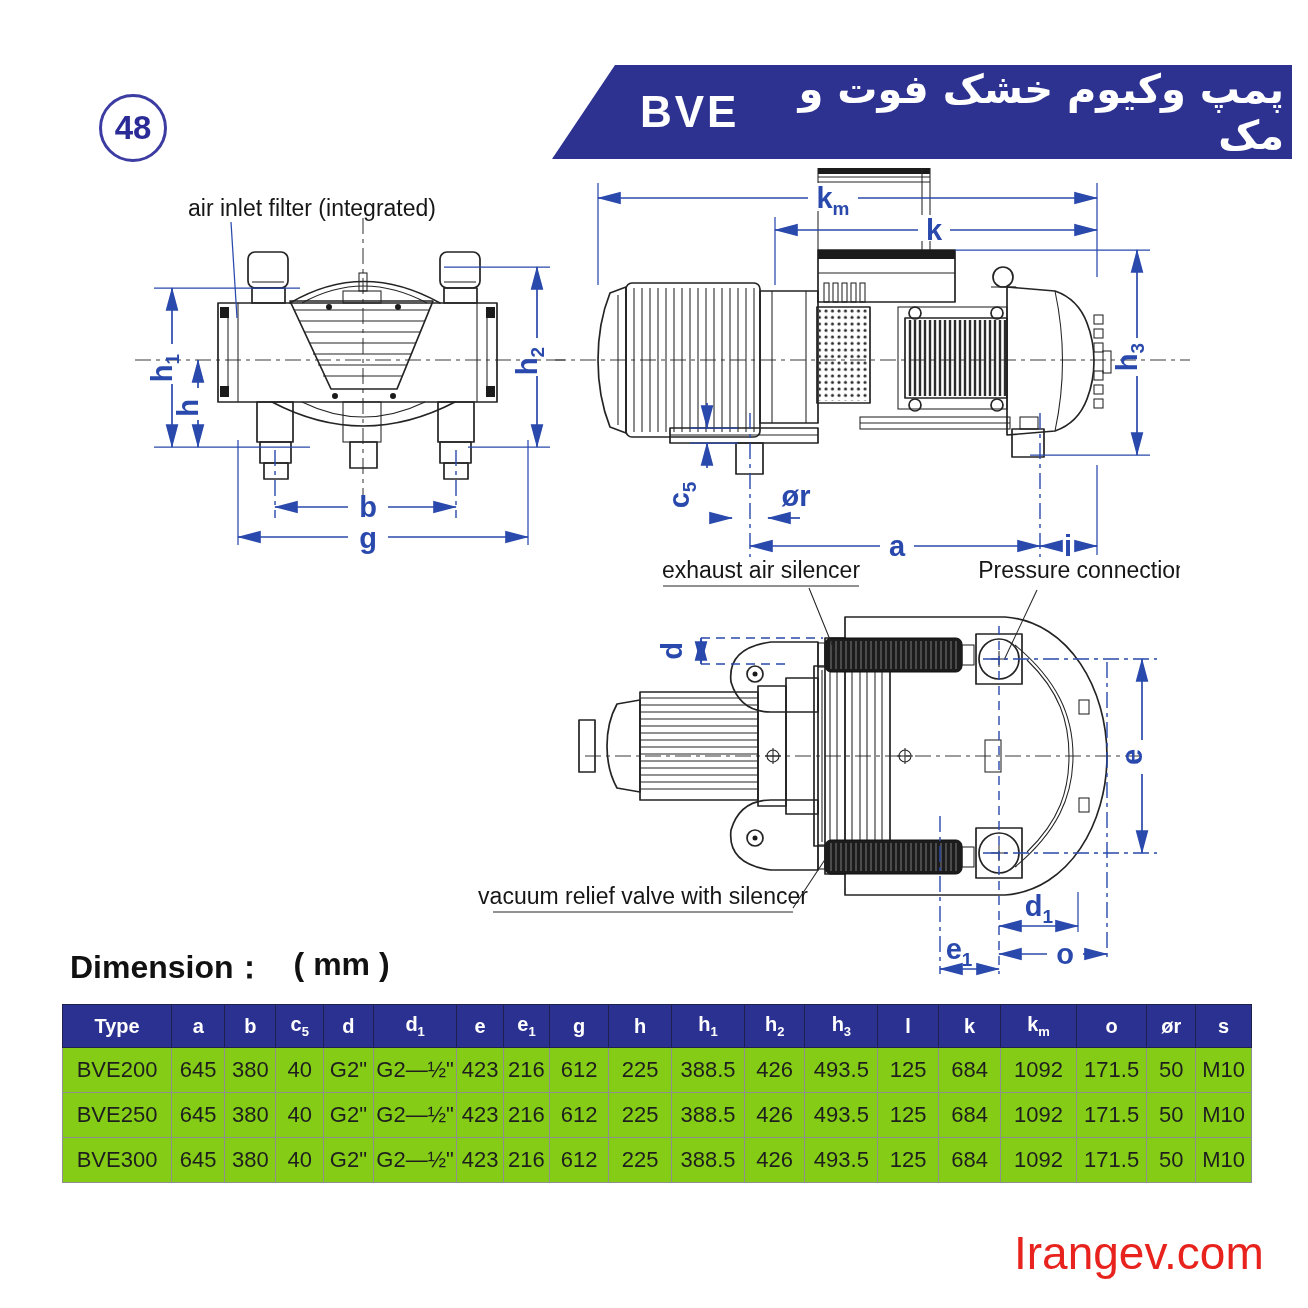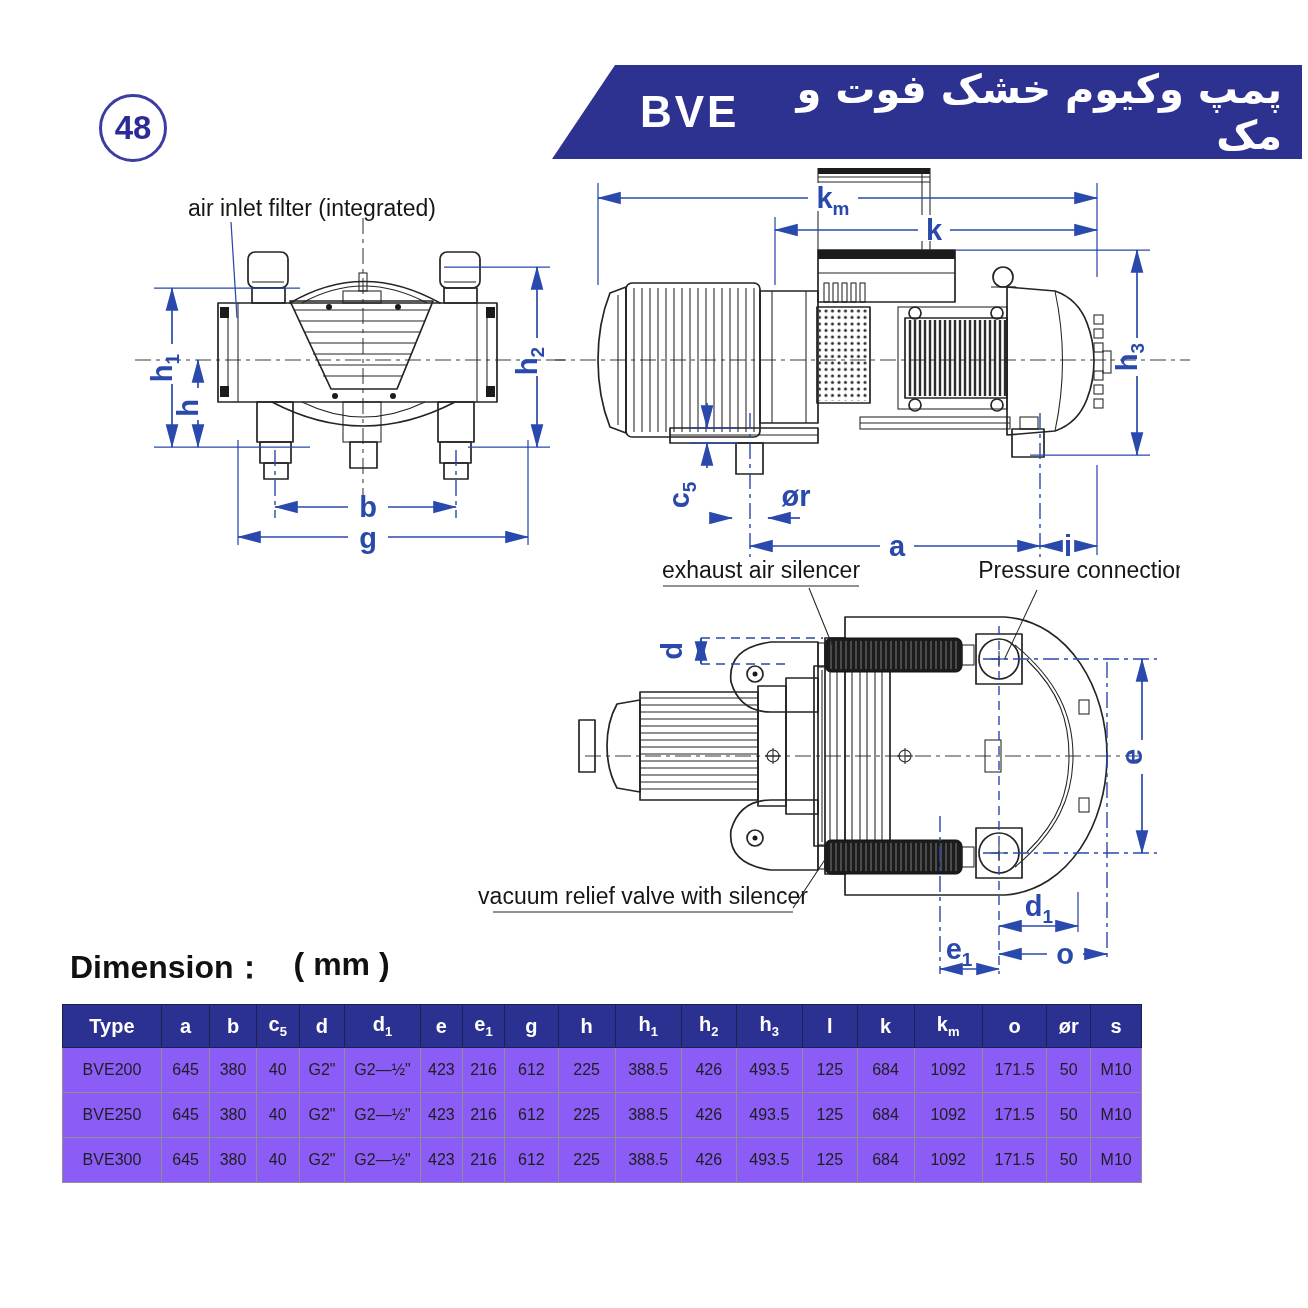--- a/index.html
+++ b/index.html
@@ -3,25 +3,25 @@
 <meta charset="utf-8">
 <style>
   html,body{margin:0;padding:0;background:#fff;}
   .page{position:relative;width:1308px;height:1308px;background:#ffffff;overflow:hidden;
         font-family:"Liberation Sans",sans-serif;border-radius:32px;}
 
   
   .page-circle{position:absolute;left:99px;top:94px;width:62px;height:62px;border:3px solid #3c3ca2;
         border-radius:50%;display:flex;align-items:center;justify-content:center;
         color:#2b2b97;font-size:33px;font-weight:bold;}
-  .banner{position:absolute;left:552px;top:65px;right:6px;height:94px;background:#2d3190;
+  .banner{position:absolute;left:552px;top:65px;right:16px;height:94px;background:#2d3190;
         clip-path:polygon(63px 0,100% 0,100% 100%,0 100%);
         display:flex;align-items:center;}
   .banner .bve{color:#fff;font-size:44px;font-weight:bold;letter-spacing:3px;margin-left:88px;}
-  .banner .fa{color:#fff;font-size:40px;font-weight:bold;margin-left:auto;margin-right:20px;
+  .banner .fa{color:#fff;font-size:40px;font-weight:bold;margin-left:auto;margin-right:8px;
         direction:rtl;font-family:"DejaVu Sans",sans-serif;}
 
   
   .drawing{position:absolute;}
   .ln{stroke:#242424;stroke-width:1.7;fill:none;stroke-linecap:round;stroke-linejoin:round;}
   .ln2{stroke:#242424;stroke-width:1.05;fill:none;}
   .fin{stroke:#2c2c2c;stroke-width:2.4;fill:none;}
   .blk{fill:#1b1b1b;stroke:none;}
   .dim{stroke:#2a49ac;stroke-width:1.7;fill:none;}
   .dimt{stroke:#2a49ac;stroke-width:1.25;fill:none;}
@@ -35,26 +35,26 @@
   .ctext{font-family:"Liberation Sans",sans-serif;font-size:23px;fill:#161616;}
   .whalo{fill:#ffffff;}
   .sil{fill:#1c1c1c;stroke:#111;}
   .silst{stroke:#7a7a7a;stroke-width:1;}
 
   
   .dim-heading{position:absolute;left:70px;top:946px;font-size:32px;font-weight:bold;color:#111;
         display:flex;gap:28px;}
 
   
-  table.dims{position:absolute;left:62px;top:1004px;width:1080px;border-collapse:collapse;
+  table.dims{position:absolute;left:62px;top:1004px;width:1190px;border-collapse:collapse;
         table-layout:fixed;text-align:center;}
   table.dims th{background:#2b3191;color:#fff;font-size:20px;font-weight:600;height:40px;
         border:1px solid #1e2150;}
   table.dims th sub{font-size:13px;}
-  table.dims td{border:1px solid #8f8f8f;height:42px;font-size:16px;color:#1e1e1e;background:#8b5cf6;text-align:center;}
+  table.dims td{border:1px solid #8f8f8f;height:42px;font-size:22px;color:#1e1e1e;background:#84cc16;text-align:center;}
   table.dims{border:1.5px solid #6d6d6d;}
 
   
   .footer{position:absolute;left:1014px;top:1226px;font-size:46px;color:#e8231e;}
 </style>
 </head>
 <body>
 
 <div class="page">
 
@@ -400,14 +400,15 @@
         <td>125</td>
         <td>684</td>
         <td>1092</td>
         <td>171.5</td>
         <td>50</td>
         <td>M10</td>
       </tr>
     </tbody>
   </table>
 
+  <div class="footer">Irangev.com</div>
 
 </div>
 
 </body></html>

